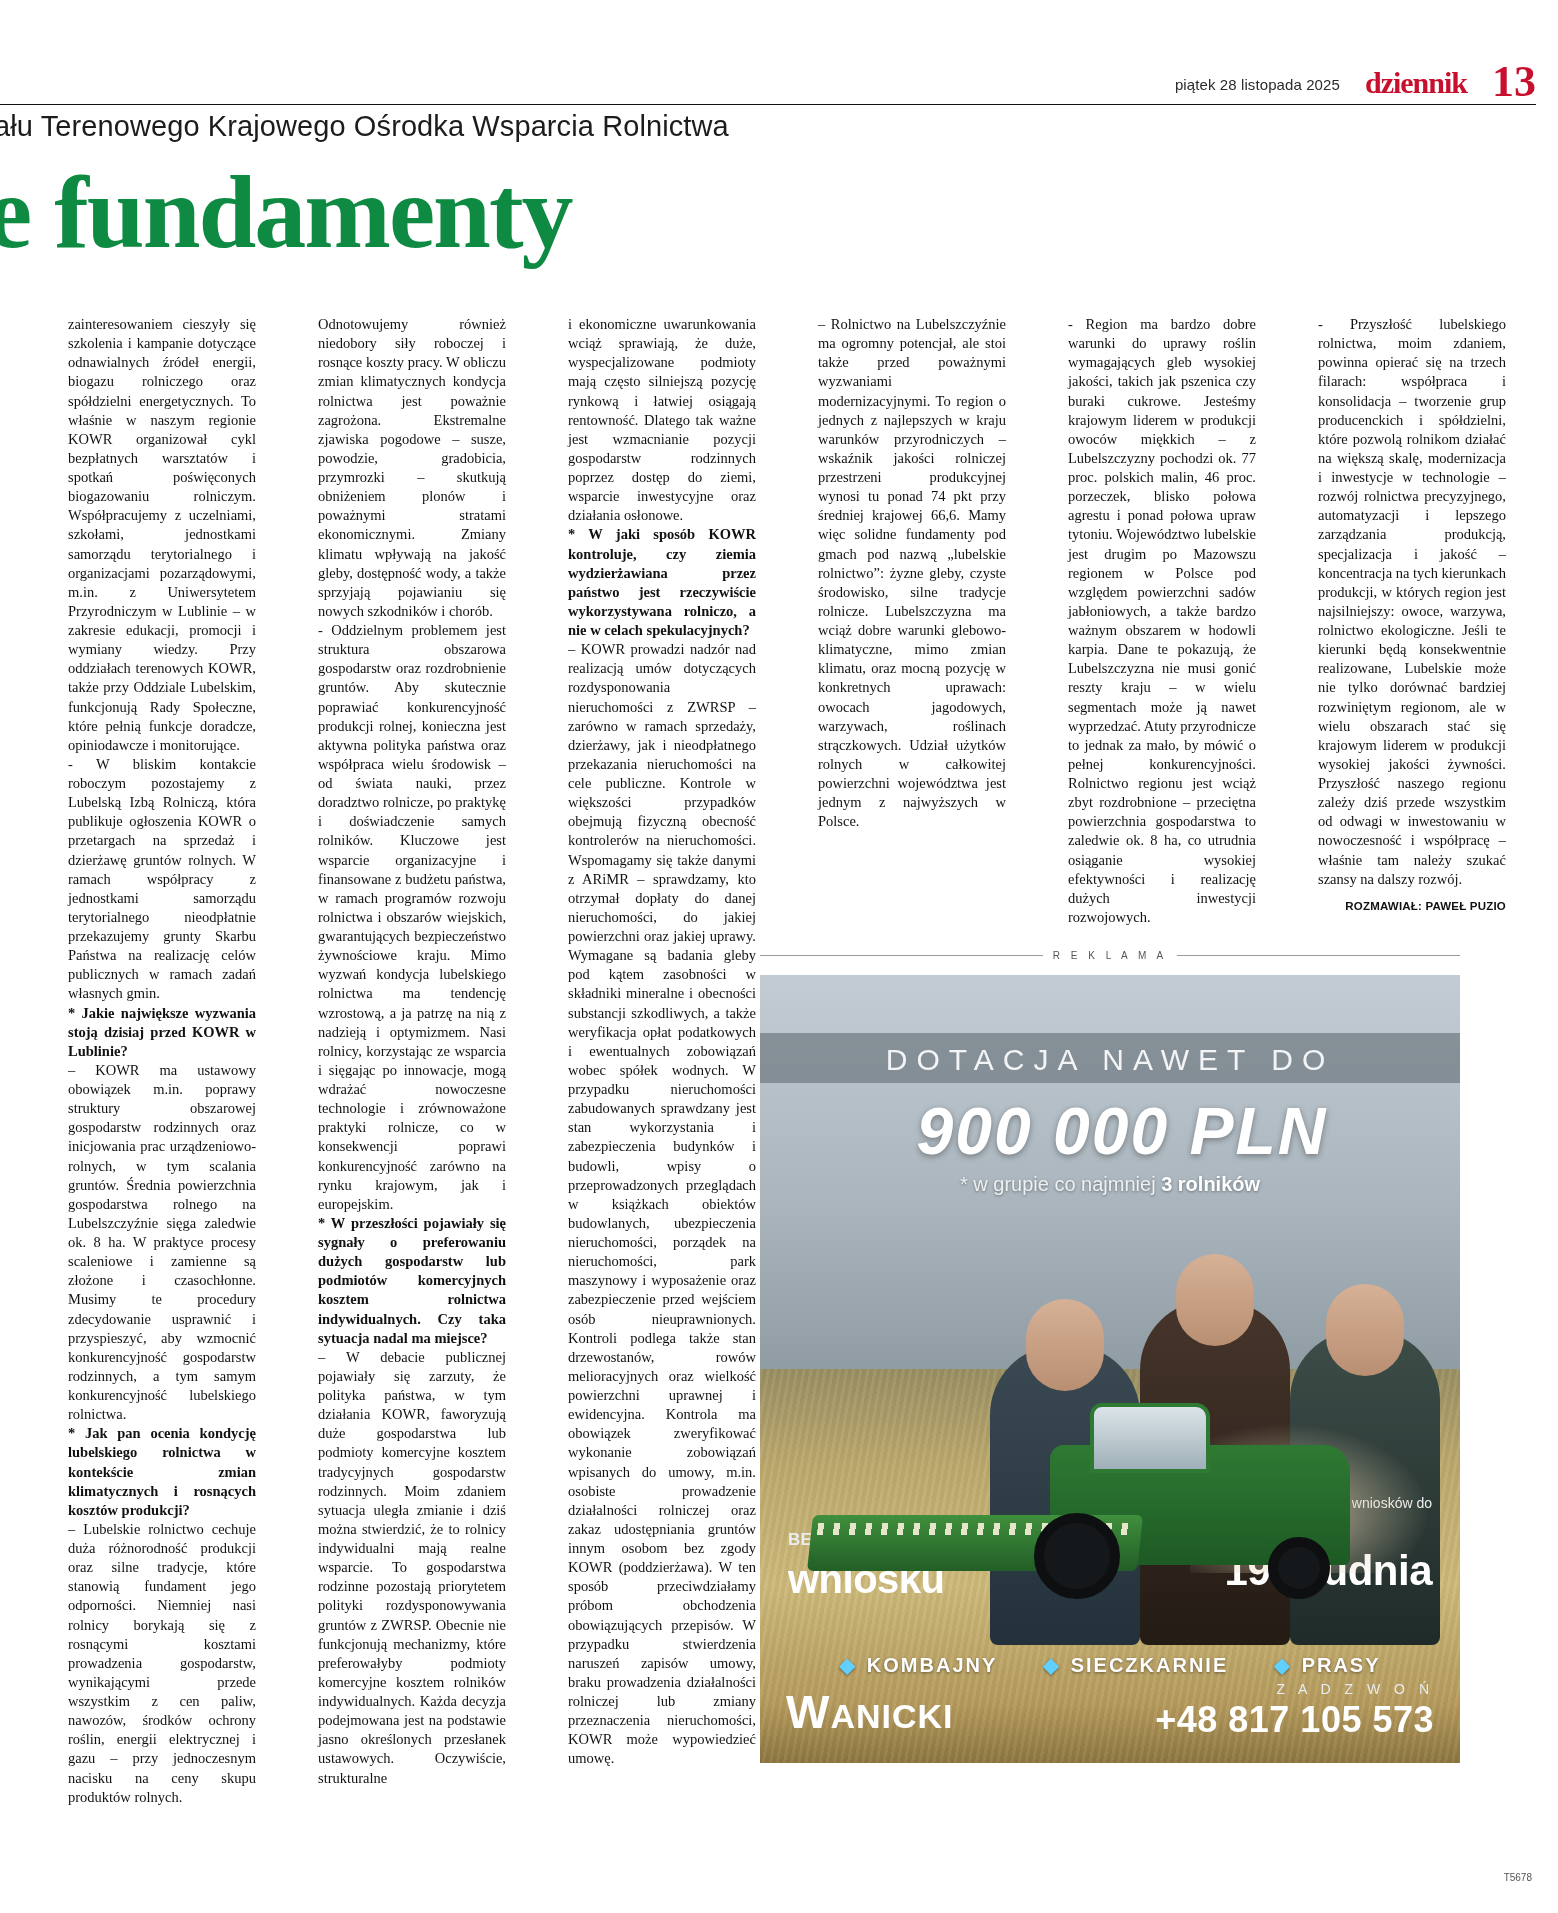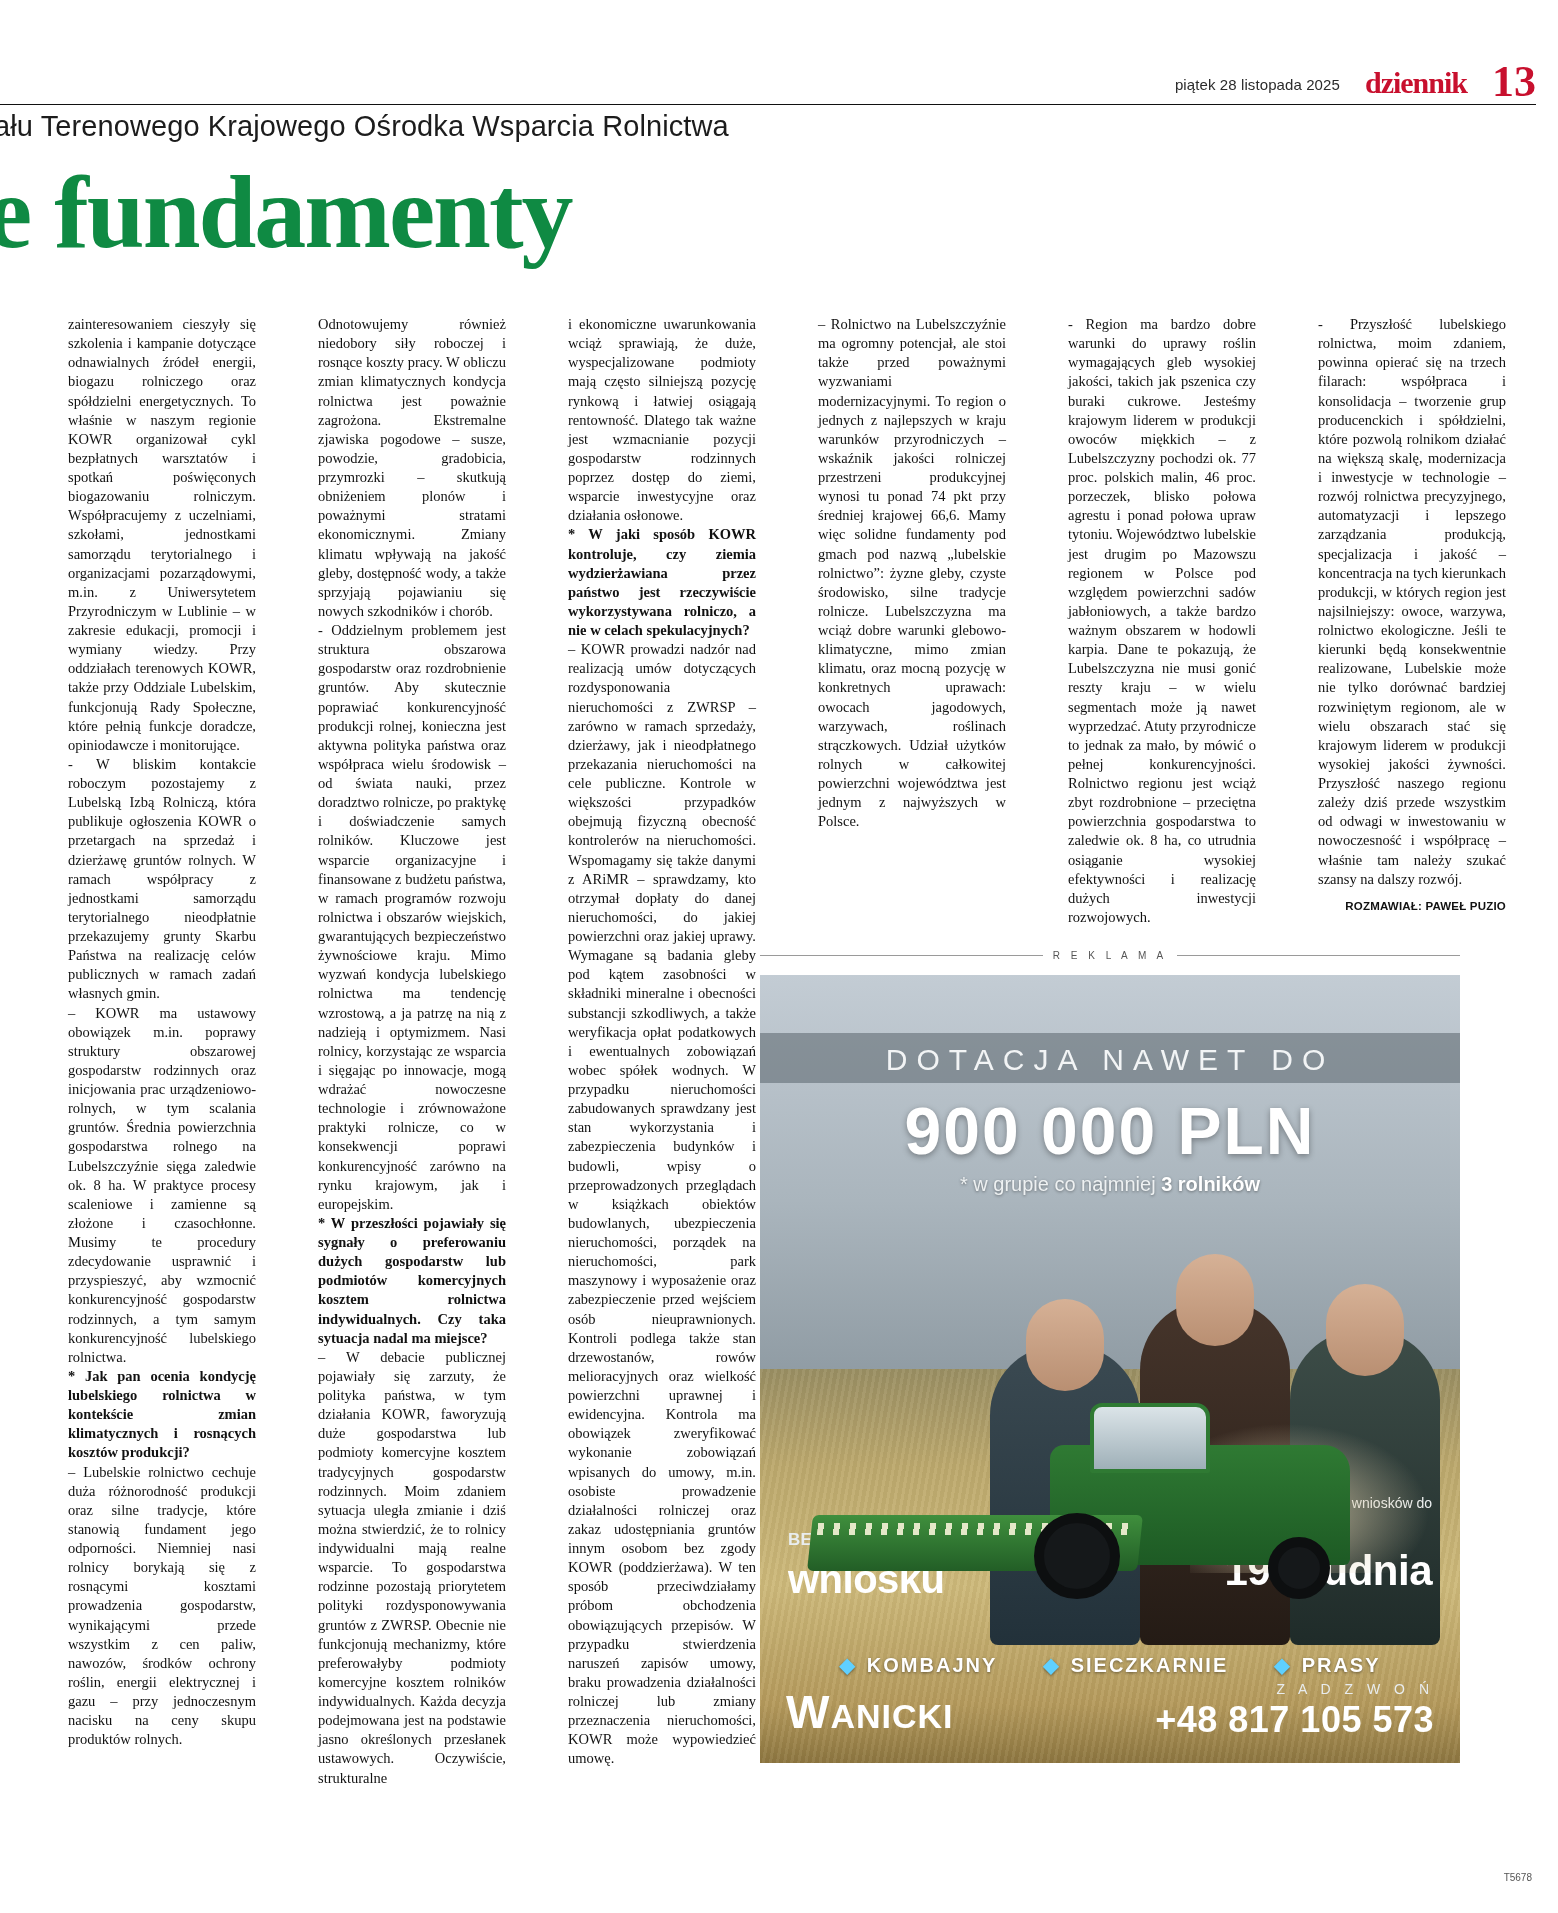--- a/index.html
+++ b/index.html
@@ -108,24 +108,24 @@
   }
   .ad .banner {
     position:absolute; left:0; top:58px; width:100%;
     background:rgba(90,100,108,.55);
     text-align:center; padding:10px 0 6px;
   }
   .ad .banner .l1 {
     font-size:30px; letter-spacing:9px; font-weight:500; color:#f2f4f5;
   }
   .ad .headline2 {
-    position:absolute; left:0; top:118px; width:100%;
+    position:absolute; left:12px; top:118px; width:100%;
     text-align:center;
     font-size:66px; font-weight:bold; letter-spacing:2px;
-    color:#ffffff; text-shadow:0 2px 6px rgba(0,0,0,.35);
+    color:#ffffff; text-shadow:0 2px 6px rgba(0,0,0,.35);font-style:italic;
   }
   .ad .sub {
     position:absolute; left:0; top:198px; width:100%;
     text-align:center; font-size:20px; color:#eef1f2;
     text-shadow:0 1px 3px rgba(0,0,0,.4);
   }
   .ad .sub b { color:#ffffff; }
   
   .ad .people { position:absolute; left:230px; top:250px; width:460px; height:420px; }
   .ad .person {
@@ -228,20 +228,21 @@
 <div class="rule-top"></div>
 
 <div class="kicker">ału Terenowego Krajowego Ośrodka Wsparcia Rolnictwa</div>
 <div class="headline">e fundamenty</div>
 
 <div class="cols">
 
   <div class="col">
     <p>zainteresowaniem cieszyły się szkolenia i kampanie dotyczące odnawialnych źródeł energii, biogazu rolniczego oraz spółdzielni energetycznych. To właśnie w naszym regionie KOWR organizował cykl bezpłatnych warsztatów i spotkań poświęconych biogazowaniu rolniczym. Współpracujemy z uczelniami, szkołami, jednostkami samorządu terytorialnego i organizacjami pozarządowymi, m.in. z Uniwersytetem Przyrodniczym w Lublinie – w zakresie edukacji, promocji i wymiany wiedzy. Przy oddziałach terenowych KOWR, także przy Oddziale Lubelskim, funkcjonują Rady Społeczne, które pełnią funkcje doradcze, opiniodawcze i monitorujące.</p>
     <p>- W bliskim kontakcie roboczym pozostajemy z Lubelską Izbą Rolniczą, która publikuje ogłoszenia KOWR o przetargach na sprzedaż i dzierżawę gruntów rolnych. W ramach współpracy z jednostkami samorządu terytorialnego nieodpłatnie przekazujemy grunty Skarbu Państwa na realizację celów publicznych w ramach zadań własnych gmin.</p>
+    <p class="q">* Jakie największe wyzwania stoją dzisiaj przed KOWR w Lublinie?</p>
     <p>– KOWR ma ustawowy obowiązek m.in. poprawy struktury obszarowej gospodarstw rodzinnych oraz inicjowania prac urządzeniowo-rolnych, w tym scalania gruntów. Średnia powierzchnia gospodarstwa rolnego na Lubelszczyźnie sięga zaledwie ok. 8 ha. W praktyce procesy scaleniowe i zamienne są złożone i czasochłonne. Musimy te procedury zdecydowanie usprawnić i przyspieszyć, aby wzmocnić konkurencyjność gospodarstw rodzinnych, a tym samym konkurencyjność lubelskiego rolnictwa.</p>
     <p class="q">* Jak pan ocenia kondycję lubelskiego rolnictwa w kontekście zmian klimatycznych i rosnących kosztów produkcji?</p>
     <p>– Lubelskie rolnictwo cechuje duża różnorodność produkcji oraz silne tradycje, które stanowią fundament jego odporności. Niemniej nasi rolnicy borykają się z rosnącymi kosztami prowadzenia gospodarstw, wynikającymi przede wszystkim z cen paliw, nawozów, środków ochrony roślin, energii elektrycznej i gazu – przy jednoczesnym nacisku na ceny skupu produktów rolnych.</p>
   </div>
 
   <div class="col">
     <p>Odnotowujemy również niedobory siły roboczej i rosnące koszty pracy. W obliczu zmian klimatycznych kondycja rolnictwa jest poważnie zagrożona. Ekstremalne zjawiska pogodowe – susze, powodzie, gradobicia, przymrozki – skutkują obniżeniem plonów i poważnymi stratami ekonomicznymi. Zmiany klimatu wpływają na jakość gleby, dostępność wody, a także sprzyjają pojawianiu się nowych szkodników i chorób.</p>
     <p>- Oddzielnym problemem jest struktura obszarowa gospodarstw oraz rozdrobnienie gruntów. Aby skutecznie poprawiać konkurencyjność produkcji rolnej, konieczna jest aktywna polityka państwa oraz współpraca wielu środowisk – od świata nauki, przez doradztwo rolnicze, po praktykę i doświadczenie samych rolników. Kluczowe jest wsparcie organizacyjne i finansowane z budżetu państwa, w ramach programów rozwoju rolnictwa i obszarów wiejskich, gwarantujących bezpieczeństwo żywnościowe kraju. Mimo wyzwań kondycja lubelskiego rolnictwa ma tendencję wzrostową, a ja patrzę na nią z nadzieją i optymizmem. Nasi rolnicy, korzystając ze wsparcia i sięgając po innowacje, mogą wdrażać nowoczesne technologie i zrównoważone praktyki rolnicze, co w konsekwencji poprawi konkurencyjność zarówno na rynku krajowym, jak i europejskim.</p>
     <p class="q">* W przeszłości pojawiały się sygnały o preferowaniu dużych gospodarstw lub podmiotów komercyjnych kosztem rolnictwa indywidualnych. Czy taka sytuacja nadal ma miejsce?</p>
     <p>– W debacie publicznej pojawiały się zarzuty, że polityka państwa, w tym działania KOWR, faworyzują duże gospodarstwa lub podmioty komercyjne kosztem tradycyjnych gospodarstw rodzinnych. Moim zdaniem sytuacja uległa zmianie i dziś można stwierdzić, że to rolnicy indywidualni mają realne wsparcie. To gospodarstwa rodzinne pozostają priorytetem polityki rozdysponowywania gruntów z ZWRSP. Obecnie nie funkcjonują mechanizmy, które preferowałyby podmioty komercyjne kosztem rolników indywidualnych. Każda decyzja podejmowana jest na podstawie jasno określonych przesłanek ustawowych. Oczywiście, strukturalne</p>

